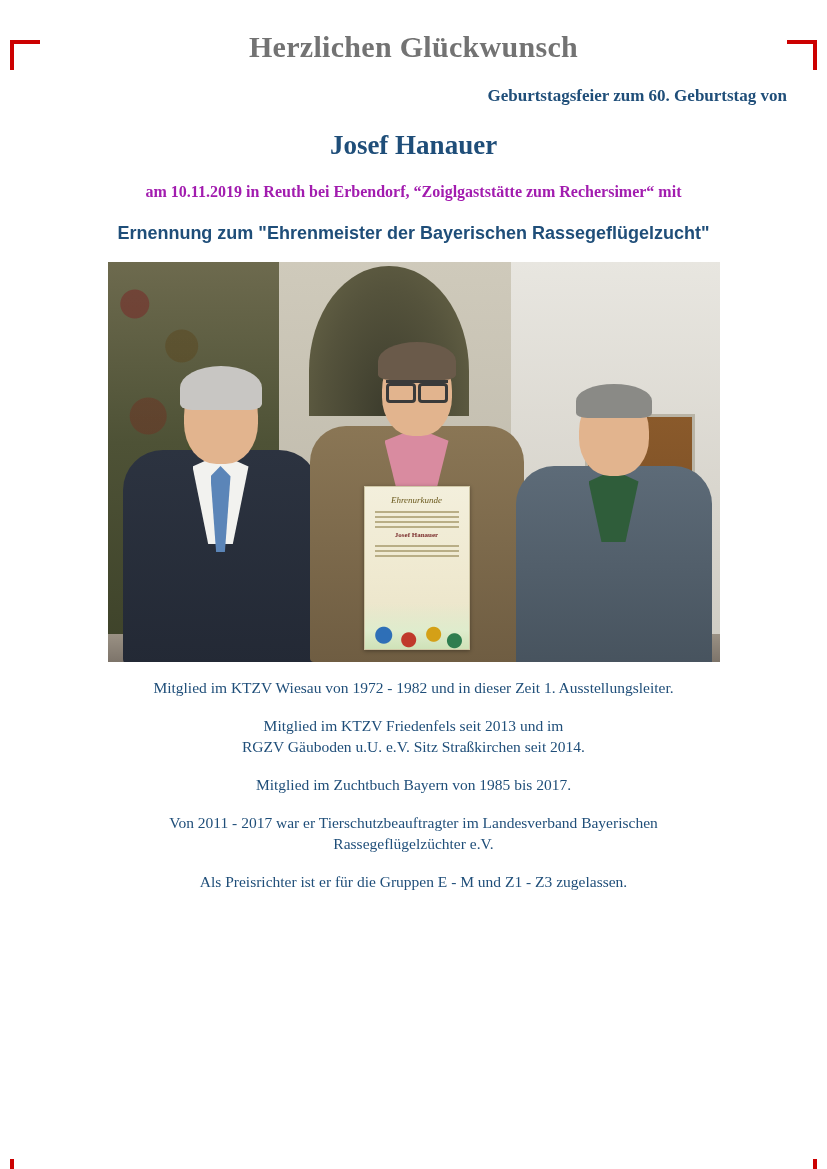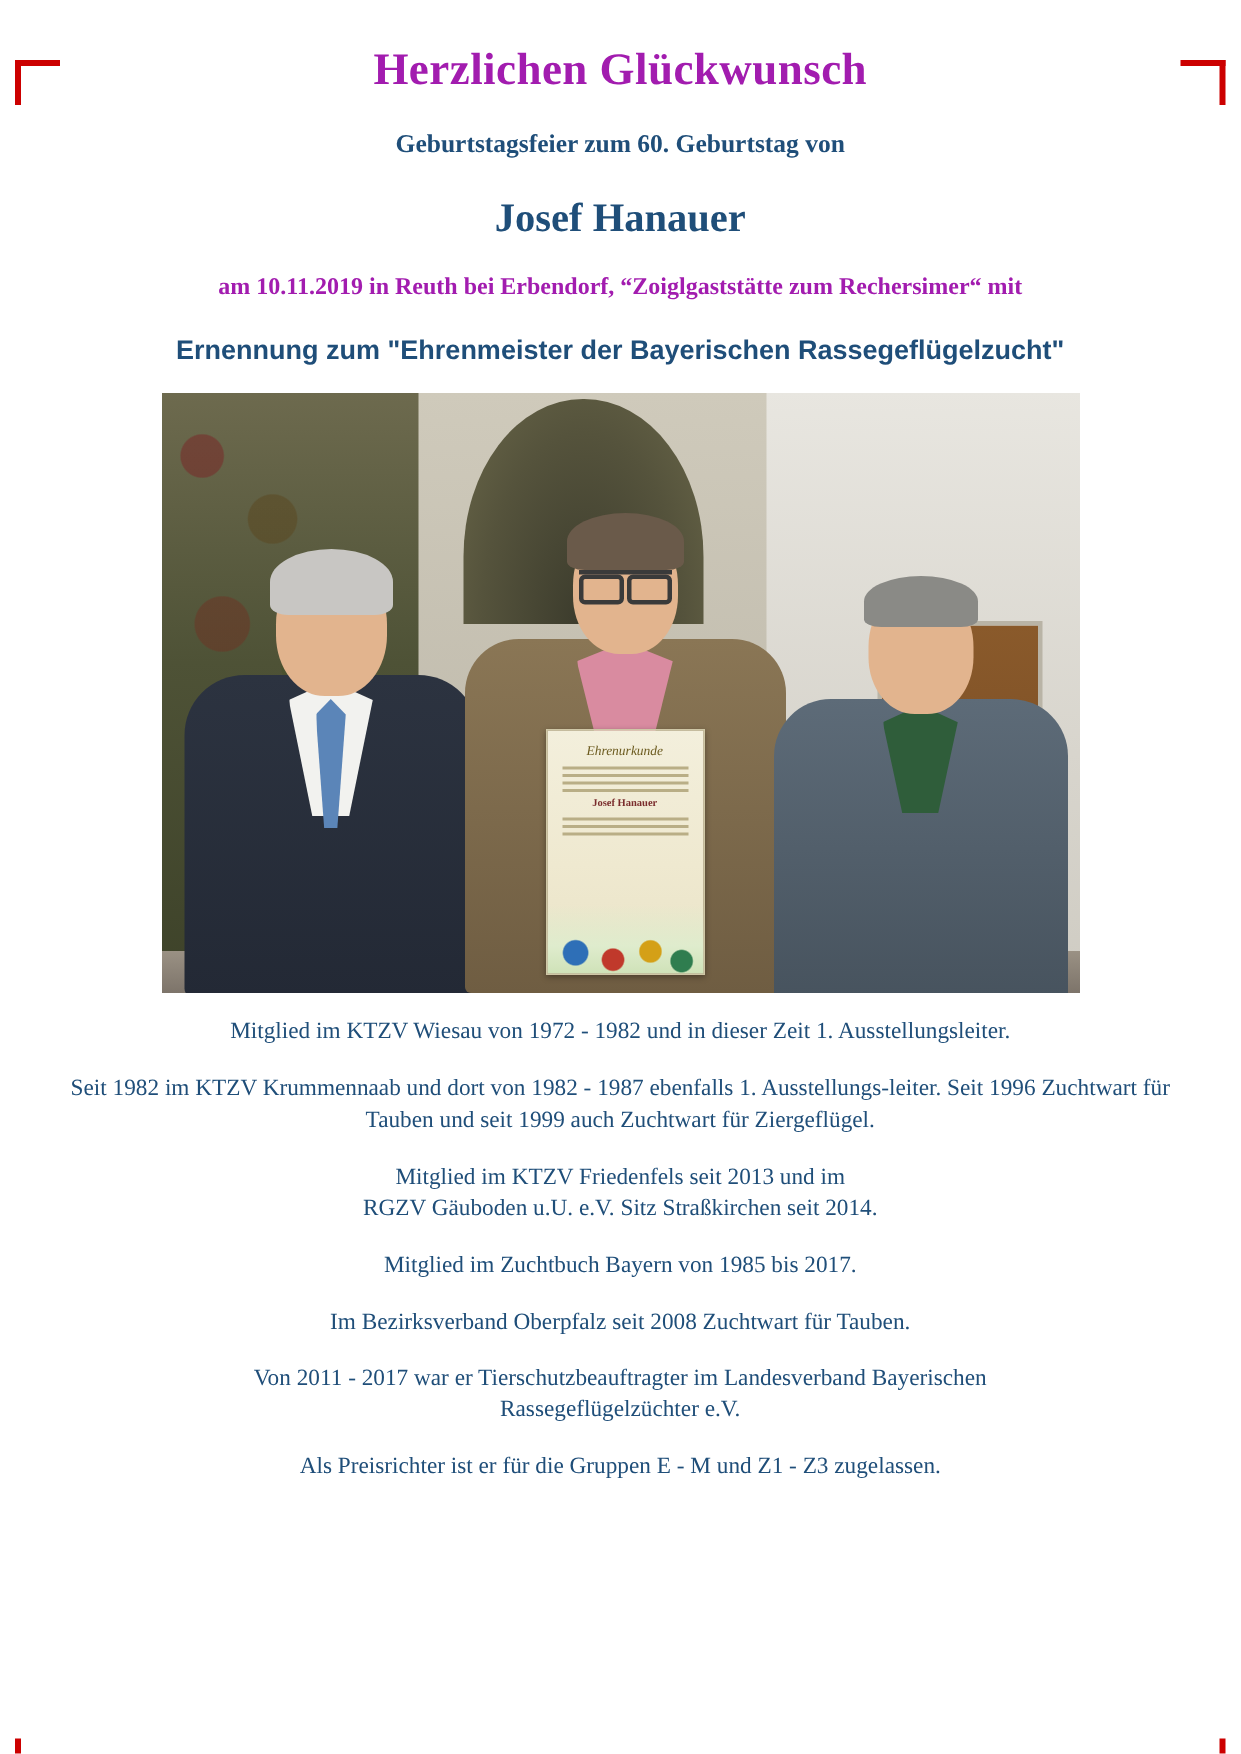--- a/index.html
+++ b/index.html
@@ -33,26 +33,26 @@
   }
   .corner.tl { top: 10px; left: 10px; border-right: none; border-bottom: none; }
   .corner.tr { top: 10px; right: 10px; border-left: none; border-bottom: none; }
   .corner.bl { bottom: 10px; left: 10px; border-right: none; border-top: none; }
   .corner.br { bottom: 10px; right: 10px; border-left: none; border-top: none; }
 
   .title {
     text-align: center;
     font-size: 30px;
     font-weight: bold;
-    color: #a21caf;
+    color: #737373;
     margin: 30px 0 0 0;
     letter-spacing: 0.3px;
   }
   .subtitle {
-    text-align: center;
+    text-align: right;
     font-size: 17px;
     font-weight: bold;
     color: #1f4e79;
     margin: 22px 0 0 0;
   }
   .name {
     text-align: center;
     font-size: 27px;
     font-weight: bold;
     color: #1f4e79;
@@ -302,21 +302,19 @@
         <div class="torso"></div>
         <div class="shirt"></div>
         <div class="head"></div>
         <div class="hair"></div>
       </div>
     </div>
   </div>
 
   <div class="bio">
     <p>Mitglied im KTZV  Wiesau von 1972 - 1982 und in  dieser Zeit 1. Ausstellungsleiter.</p>
-    <p>Seit 1982 im KTZV Krummennaab und dort von 1982 - 1987 ebenfalls 1. Ausstellungs-leiter. Seit 1996 Zuchtwart für Tauben und seit 1999 auch Zuchtwart für Ziergeflügel.</p>
     <p>Mitglied im KTZV Friedenfels seit 2013 und im<br>RGZV Gäuboden u.U. e.V. Sitz Straßkirchen seit 2014.</p>
     <p>Mitglied im Zuchtbuch Bayern von 1985 bis 2017.</p>
-    <p>Im Bezirksverband Oberpfalz seit 2008 Zuchtwart für Tauben.</p>
     <p>Von 2011 - 2017 war er Tierschutzbeauftragter im Landesverband Bayerischen<br>Rassegeflügelzüchter e.V.</p>
     <p>Als Preisrichter ist er für die Gruppen E - M und Z1 - Z3 zugelassen.</p>
   </div>
 
 </div>
 
 </body></html>

